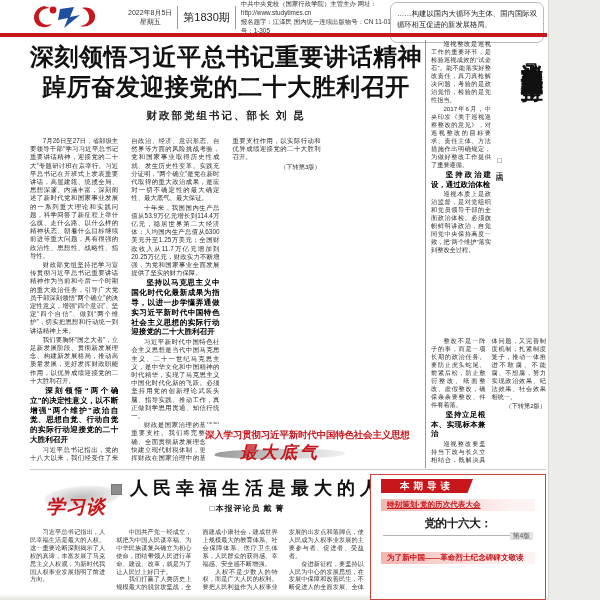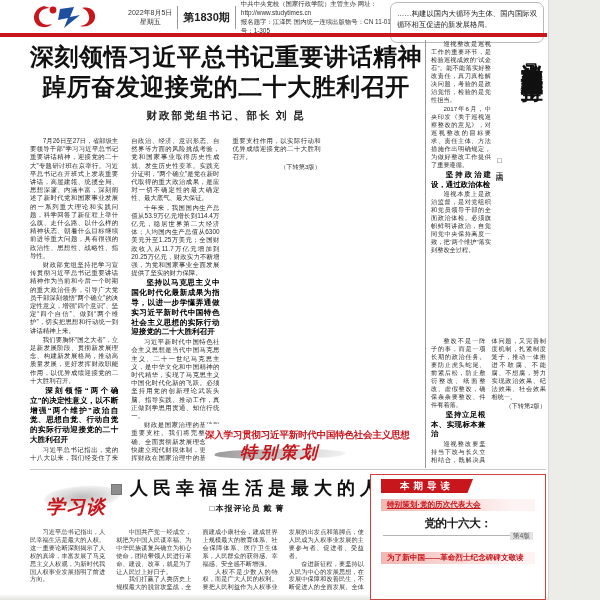--- a/index.html
+++ b/index.html
@@ -11,21 +11,21 @@
   }
   
   .edge-right{position:absolute;left:548px;top:0;width:52px;height:600px;
     background:#ecece9;border-left:1px solid #d6d6d2;}
   .edge-bottom{position:absolute;left:0;top:594px;width:548px;height:6px;
     background:linear-gradient(#ffffff,#e3e3df);}
   
   .header{position:absolute;left:30px;top:2px;width:516px;height:30px;display:flex;align-items:center;}
   .logo{width:92px;height:28px;flex:0 0 auto;}
   .h-date{flex:0 0 auto;text-align:center;font-size:7px;line-height:9px;color:#333;margin-left:6px;}
-  .h-issue{flex:0 0 auto;font-size:11px;font-weight:bold;color:#222;
+  .h-issue{flex:0 0 auto;font-size:11px;font-weight:normal;color:#222;
     border-left:1px solid #999;border-right:1px solid #999;padding:4px 5px;margin:0 5px;}
   .h-info{flex:0 0 auto;font-size:6.4px;line-height:9px;color:#333;width:178px;}
   .jumpbox{position:absolute;right:2px;top:0px;width:140px;height:27px;
     border:1px solid #b9b9b9;border-radius:7px;padding:6px 6px;
     font-size:7.3px;line-height:10.5px;color:#222;text-align:justify;background:#fff;}
   .red-rule{position:absolute;left:0;top:33px;width:547px;height:4px;background:#c8161d;}
   
   .mh-wrap{position:absolute;left:30px;top:42px;width:392px;text-align:center;}
   .mh{font-family:"Liberation Sans",sans-serif;font-weight:900;color:#111;
     font-size:24px;line-height:30px;letter-spacing:0.5px;white-space:nowrap;}
@@ -143,21 +143,21 @@
   <p class="subhead">坚持以马克思主义中国化时代化最新成果为指导，以进一步学懂弄通做实习近平新时代中国特色社会主义思想的实际行动迎接党的二十大胜利召开</p>
   <p>习近平新时代中国特色社会主义思想是当代中国马克思主义、二十一世纪马克思主义，是中华文化和中国精神的时代精华，实现了马克思主义中国化时代化新的飞跃。必须坚持用党的创新理论武装头脑、指导实践、推动工作，真正做到学思用贯通、知信行统一。</p>
   <p>财政是国家治理的基础和重要支柱。我们将完整、准确、全面贯彻新发展理念，加快建立现代财税体制，更好发挥财政在国家治理中的基础和重要支柱作用，以实际行动和优异成绩迎接党的二十大胜利召开。</p>
   <span class="jumpnote">（下转第3版）</span>
 </div>
 
 <div class="banner">
   <div class="banner-l1">深入学习贯彻习近平新时代中国特色社会主义思想</div>
   <div class="banner-l2">
     <div class="brush"></div>
-    <div class="dayou">特别策划</div>
+    <div class="dayou">最大底气</div>
   </div>
 </div>
 
 <div class="sep-line"></div>
 
 <div class="rart">
   <div class="rtop">
     <div class="rtext">
       <p>巡视整改是巡视工作的重要环节，是检验巡视成效的“试金石”。能不能落实好整改责任，真刀真枪解决问题，考验的是政治觉悟，检验的是党性担当。</p>
       <p>2017年6月，中央印发《关于巡视巡察整改的意见》，对巡视整改的目标要求、责任主体、方法措施作出明确规定，为做好整改工作提供了重要遵循。</p>

